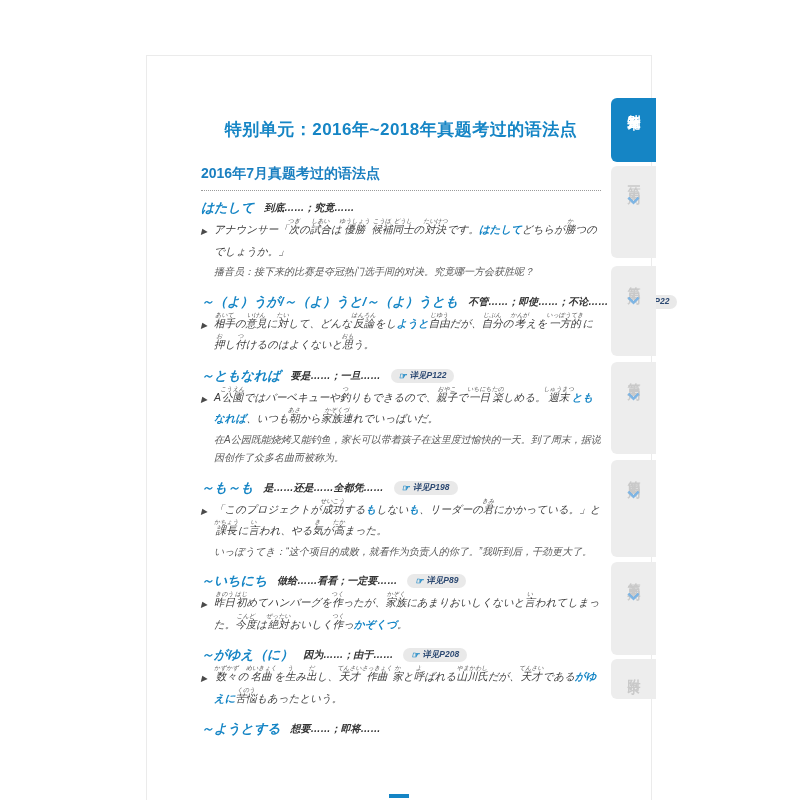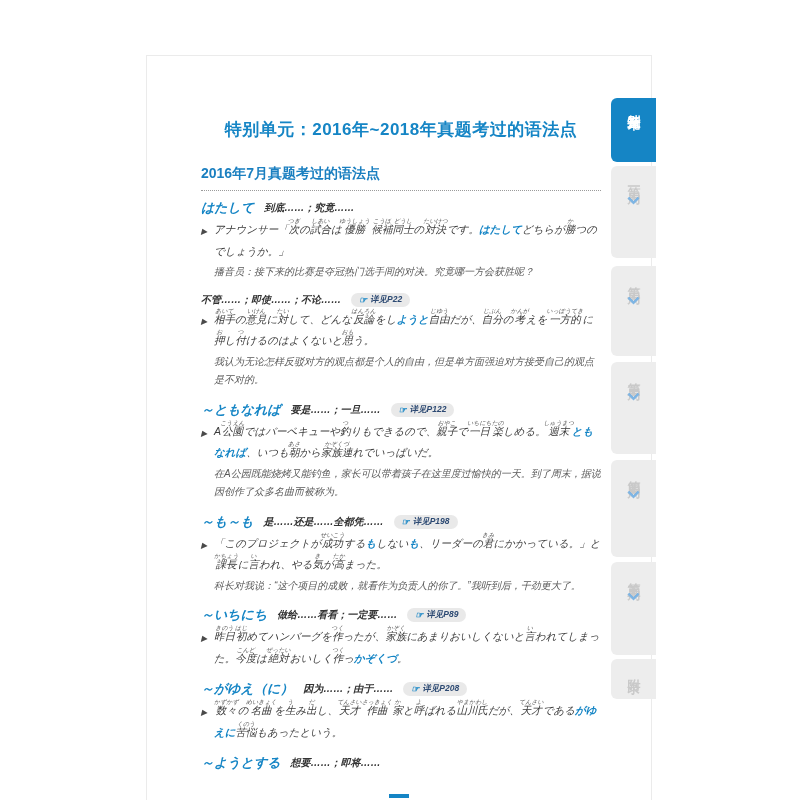--- a/index.html
+++ b/index.html
@@ -77,28 +77,28 @@
         <div class="entry">
           <div class="entry-head">
             <span class="term">はたして</span>
             <span class="meaning">到底……；究竟……</span>
           </div>
           <div class="jp-line"><span class="marker">▶</span><span>アナウンサー「<ruby>次<rt>つぎ</rt></ruby>の<ruby>試合<rt>しあい</rt></ruby>は<ruby>優勝<rt>ゆうしょう</rt></ruby> <ruby>候補<rt>こうほ</rt></ruby><ruby>同士<rt>どうし</rt></ruby>の<ruby>対決<rt>たいけつ</rt></ruby>です。<span class="hl">はたして</span>どちらが<ruby>勝<rt>か</rt></ruby>つのでしょうか。」</span></div>
           <div class="cn-line">播音员：接下来的比赛是夺冠热门选手间的对决。究竟哪一方会获胜呢？</div>
         </div>
         <div class="entry">
           <div class="entry-head">
+            <span class="term">～（よ）うが/～（よ）うと/～（よ）うとも</span>
             <span class="meaning">不管……；即使……；不论……</span>
             <span class="ref-badge">
               <span class="hand-icon">☞</span>
               <span>详见P22</span>
             </span>
           </div>
           <div class="jp-line"><span class="marker">▶</span><span><ruby>相手<rt>あいて</rt></ruby>の<ruby>意見<rt>いけん</rt></ruby>に<ruby>対<rt>たい</rt></ruby>して、どんな<ruby>反論<rt>はんろん</rt></ruby>をし<span class="hl">ようと</span><ruby>自由<rt>じゆう</rt></ruby>だが、<ruby>自分<rt>じぶん</rt></ruby>の<ruby>考<rt>かんが</rt></ruby>えを<ruby>一方的<rt>いっぽうてき</rt></ruby>に<ruby>押<rt>お</rt></ruby>し<ruby>付<rt>つ</rt></ruby>けるのはよくないと<ruby>思<rt>おも</rt></ruby>う。</span></div>
-          <div class="cn-line">我认为无论怎样反驳对方的观点都是个人的自由，但是单方面强迫对方接受自己的观点是不对的。</div>
         </div>
         <div class="entry">
           <div class="entry-head">
             <span class="term">～ともなれば</span>
             <span class="meaning">要是……；一旦……</span>
             <span class="ref-badge">
               <span class="hand-icon">☞</span>
               <span>详见P122</span>
             </span>
           </div>
@@ -108,21 +108,21 @@
         <div class="entry">
           <div class="entry-head">
             <span class="term">～も～も</span>
             <span class="meaning">是……还是……全都凭……</span>
             <span class="ref-badge">
               <span class="hand-icon">☞</span>
               <span>详见P198</span>
             </span>
           </div>
           <div class="jp-line"><span class="marker">▶</span><span>「このプロジェクトが<ruby>成功<rt>せいこう</rt></ruby>する<span class="hl">も</span>しない<span class="hl">も</span>、リーダーの<ruby>君<rt>きみ</rt></ruby>にかかっている。」と<ruby>課長<rt>かちょう</rt></ruby>に<ruby>言<rt>い</rt></ruby>われ、やる<ruby>気<rt>き</rt></ruby>が<ruby>高<rt>たか</rt></ruby>まった。</span></div>
-          <div class="cn-line">科长对我说：“这个项目的成败，就看作为负责人的你了。”我听到后，干劲更大了。</div>
+          <div class="cn-line">いっぽうてき：“这个项目的成败，就看作为负责人的你了。”我听到后，干劲更大了。</div>
         </div>
         <div class="entry">
           <div class="entry-head">
             <span class="term">～いちにち</span>
             <span class="meaning">做给……看看；一定要……</span>
             <span class="ref-badge">
               <span class="hand-icon">☞</span>
               <span>详见P89</span>
             </span>
           </div>

